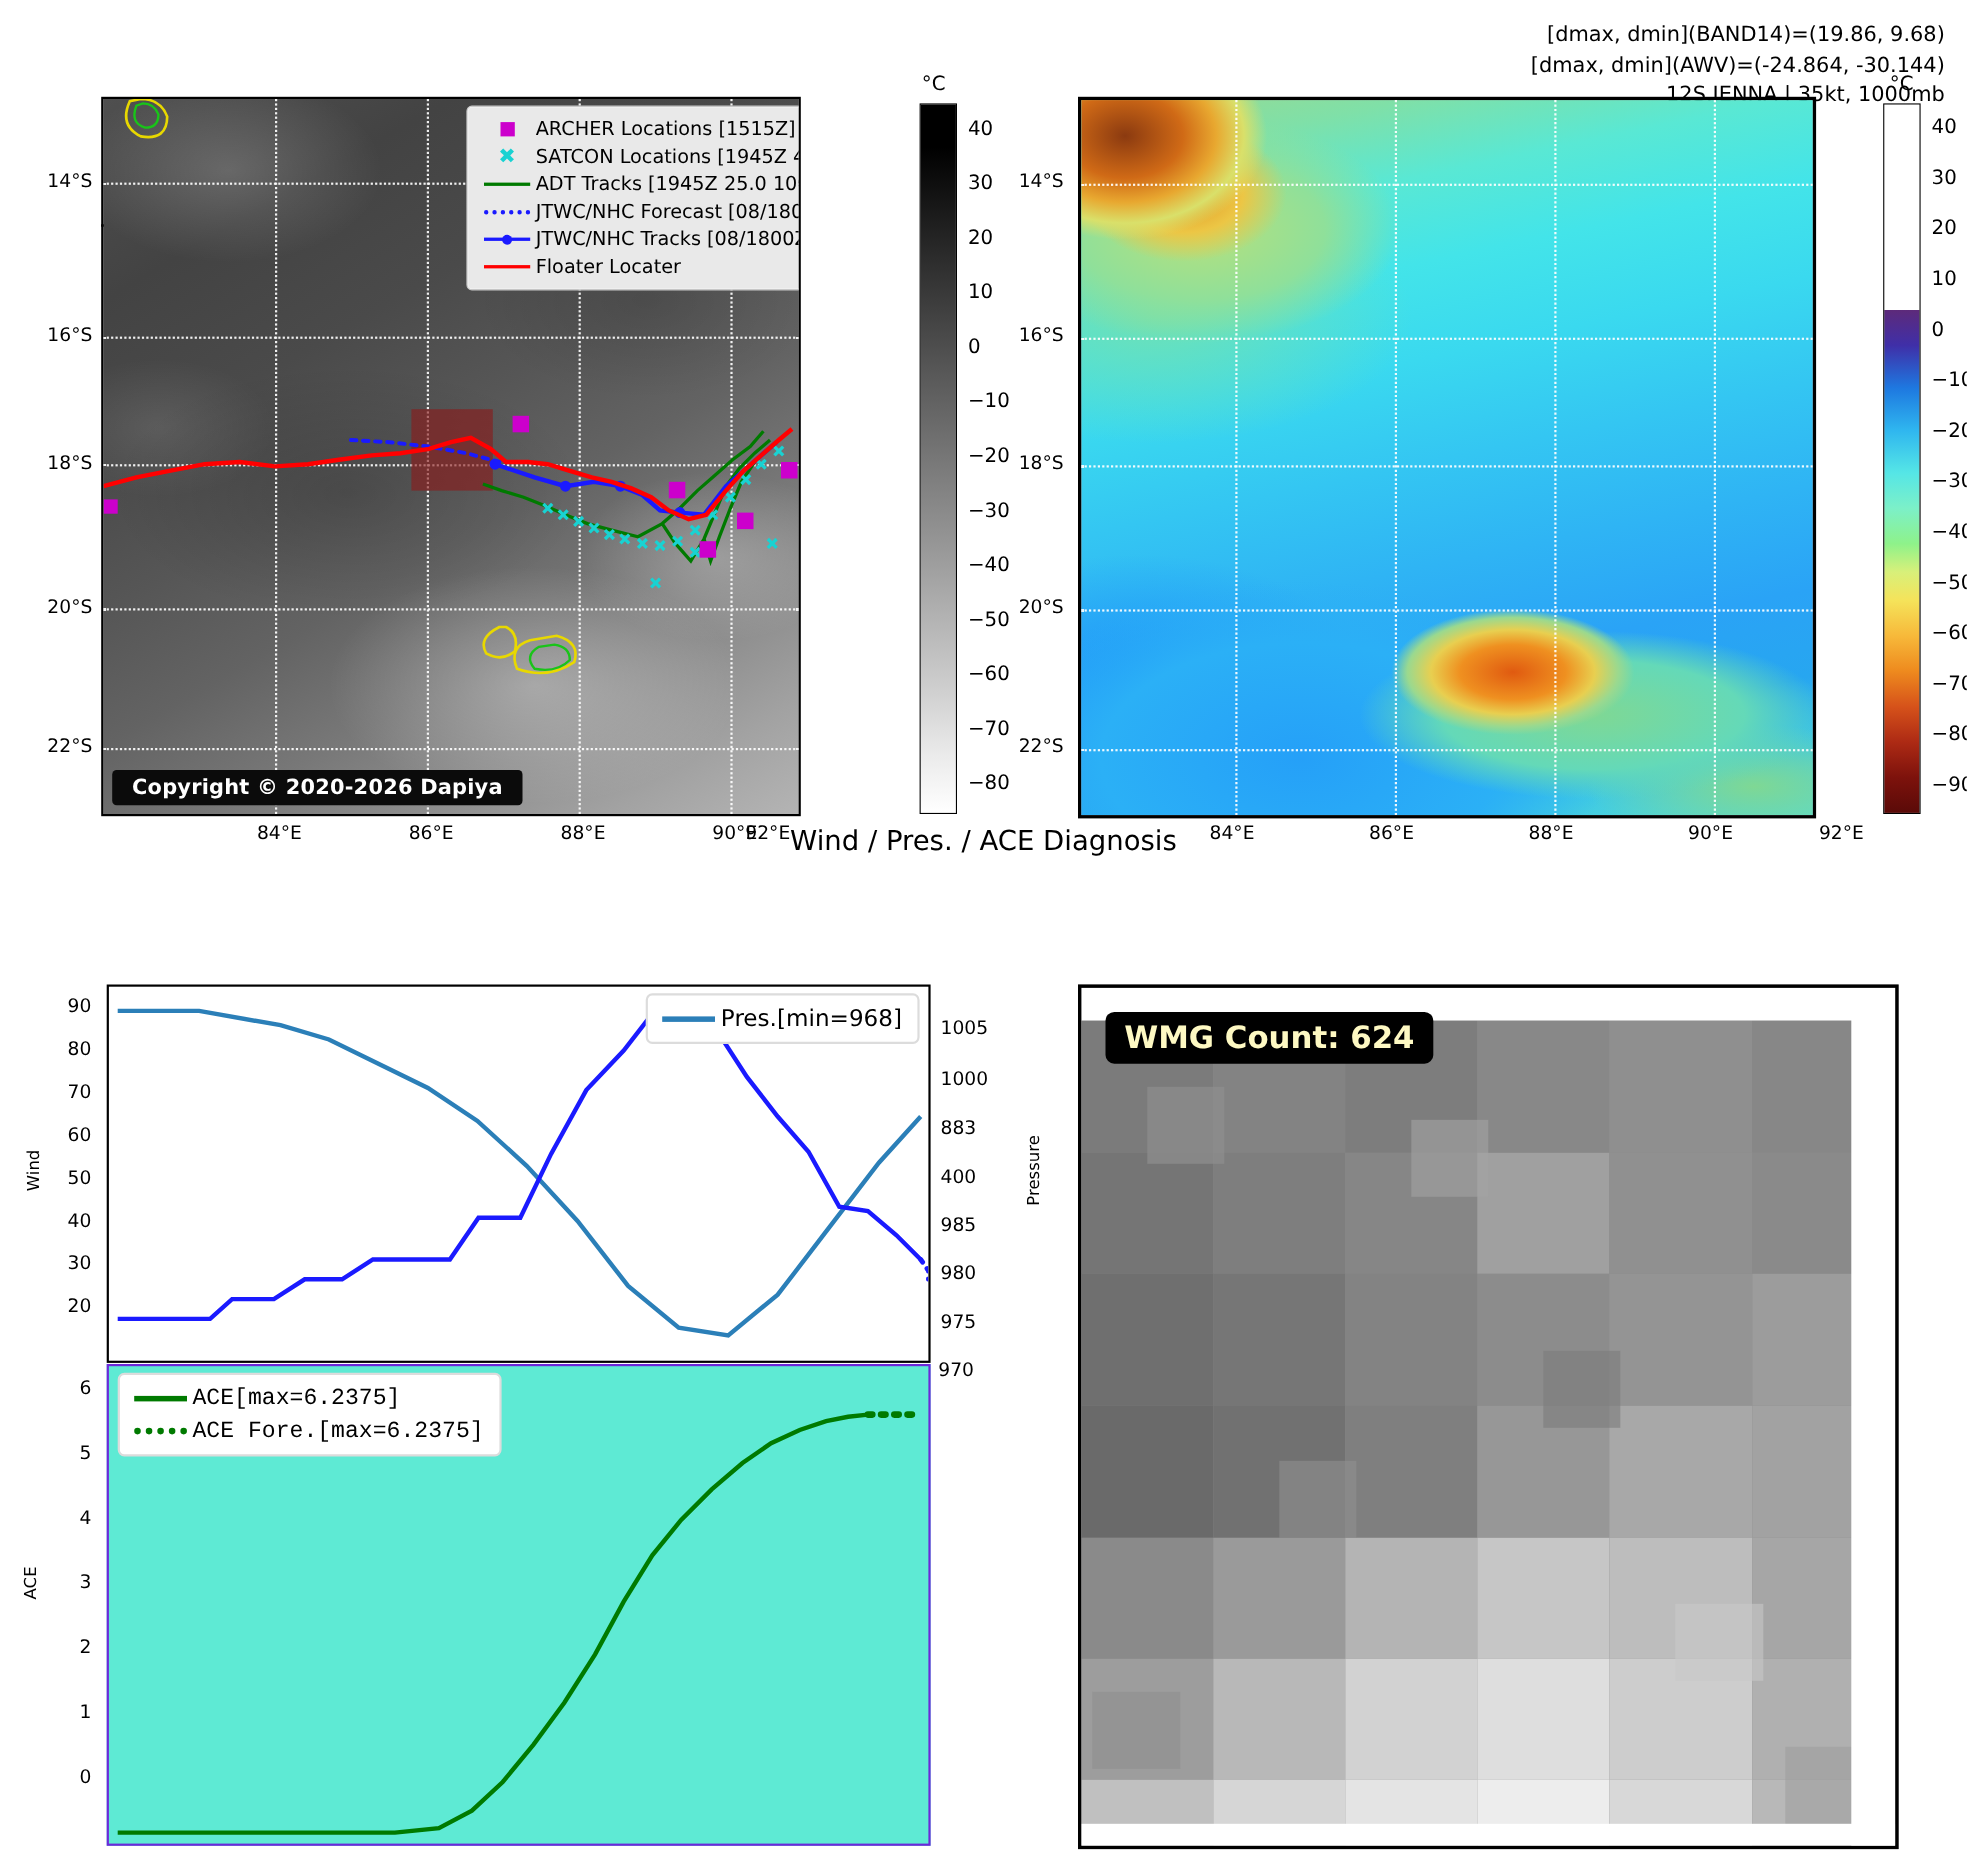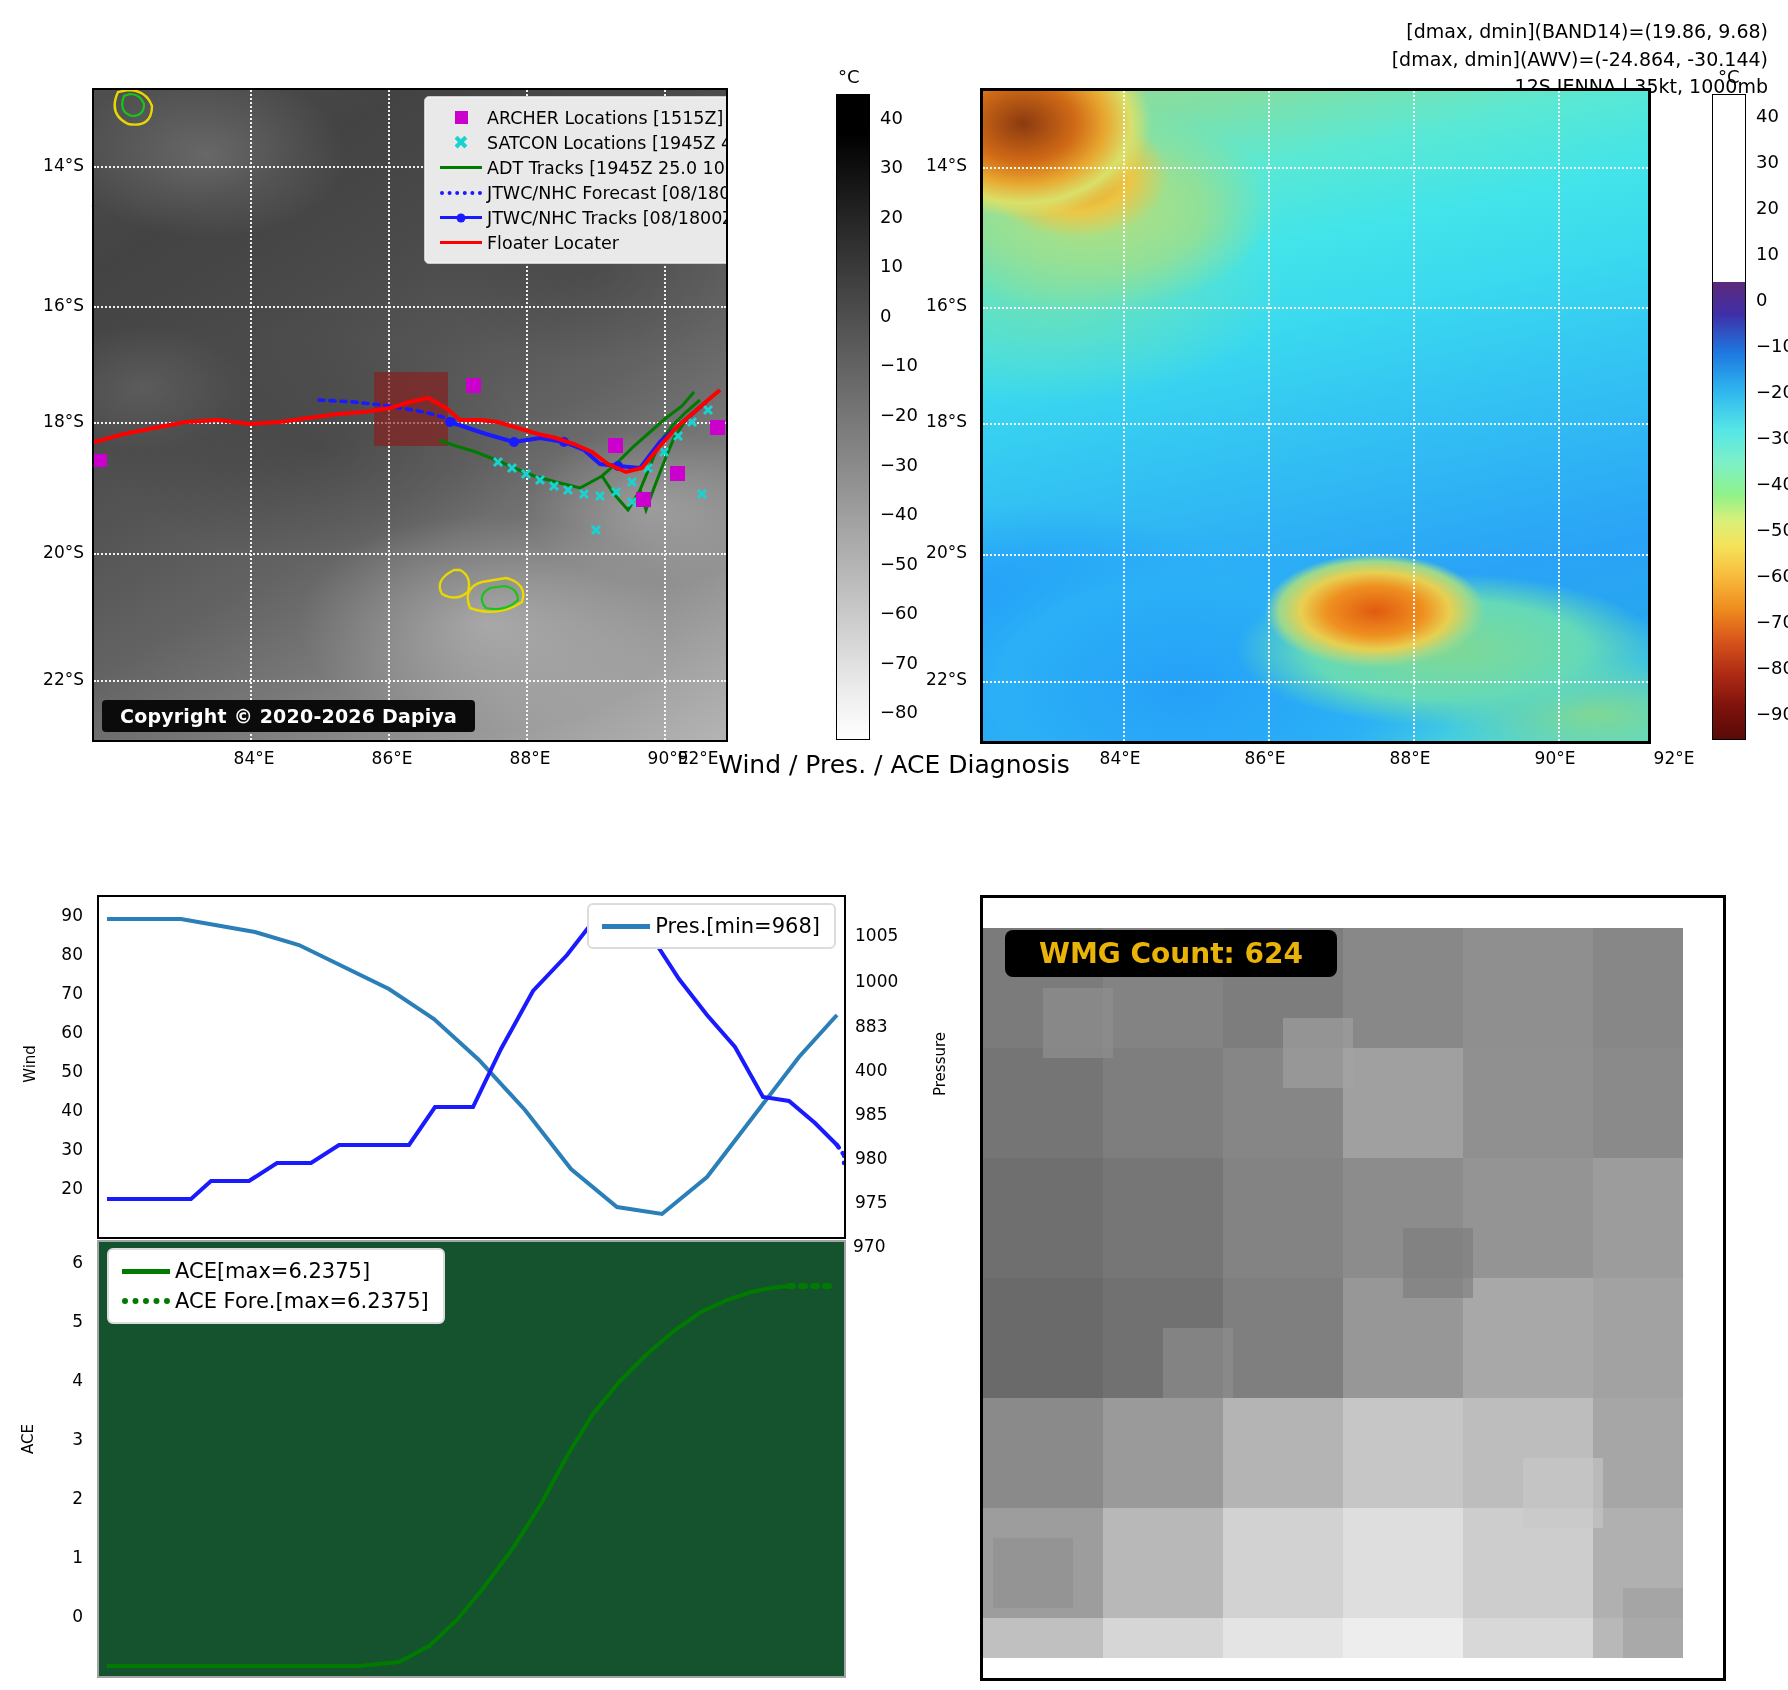--- a/index.html
+++ b/index.html
@@ -58,29 +58,29 @@
       radial-gradient(ellipse 300px 150px at 10% 30%, #6fe0b4 0%, transparent 78%),
       radial-gradient(ellipse 120px 62px at 59% 80%, #e05a10 0%, #ef9020 40%, #e8cf50 62%, #9ad98f 80%, transparent 92%),
       radial-gradient(ellipse 250px 90px at 70% 86%, #7fd894 0%, #64d9b8 55%, transparent 85%),
       radial-gradient(ellipse 190px 70px at 92% 96%, #7fd894 0%, transparent 80%),
       radial-gradient(ellipse 330px 190px at 30% 92%, #25a0f8 0%, #2bb0f6 55%, transparent 85%),
       radial-gradient(ellipse 260px 150px at 8% 82%, #1f96fa 0%, transparent 80%);}
 
   
   #diag-title{position:absolute;left:0;right:0;top:750px;text-align:center;font-size:25px;}
   #panel-wind{position:absolute;left:97px;top:895px;width:745px;height:340px;border:2px solid #000;background:#fff;overflow:hidden;}
-  #panel-ace{position:absolute;left:97px;top:1240px;width:745px;height:434px;border:2px solid #a3a3a3;background:#14532d;overflow:hidden;}
+  #panel-ace{position:absolute;left:97px;top:1240px;width:745px;height:434px;border:2px solid #6d28d9;background:#5eead4;overflow:hidden;font-family:Liberation Mono, monospace;}
   .chart-legend{position:absolute;background:#fff;border:2px solid #dcdcdc;border-radius:6px;padding:6px 14px 6px 8px;font-size:21px;}
   .chart-legend .row{display:flex;align-items:center;height:30px;white-space:nowrap;}
   .chart-legend .key{width:58px;flex:none;display:flex;align-items:center;justify-content:center;}
   .ticktext-y{position:absolute;font-size:17px;text-align:right;}
 
   
   #panel-wmg{position:absolute;left:980px;top:895px;width:740px;height:780px;border:3px solid #000;overflow:hidden;background:#8a8a8a;}
-  #wmg-badge{position:absolute;left:22px;top:32px;background:#000;color:#eab308;font-weight:bold;font-size:28px;padding:7px 34px;border-radius:8px;}
+  #wmg-badge{position:absolute;left:22px;top:22px;background:#000;color:#fef9c3;font-weight:bold;font-size:28px;padding:7px 17px;border-radius:8px;}
 
   
   .cb-wrap{position:absolute;}
   .cb-bar{position:absolute;border:1px solid #000;}
   .cb-unit{position:absolute;font-size:18px;}
   .cb-tick{position:absolute;font-size:18px;white-space:nowrap;}
 </style>
 </head>
 <body>
 

